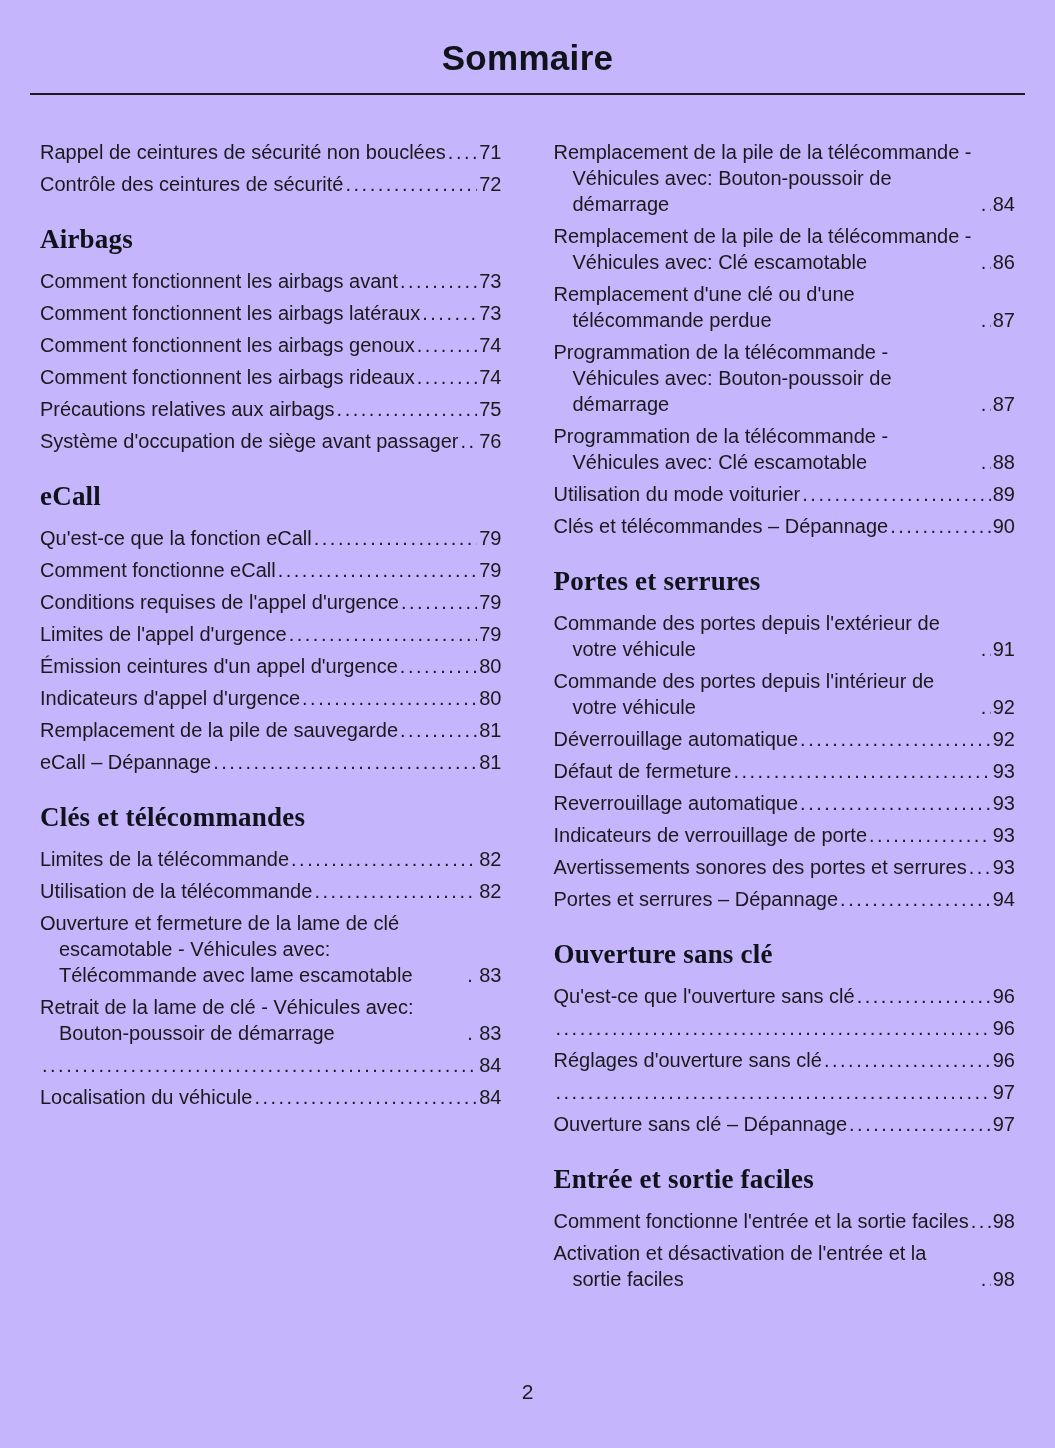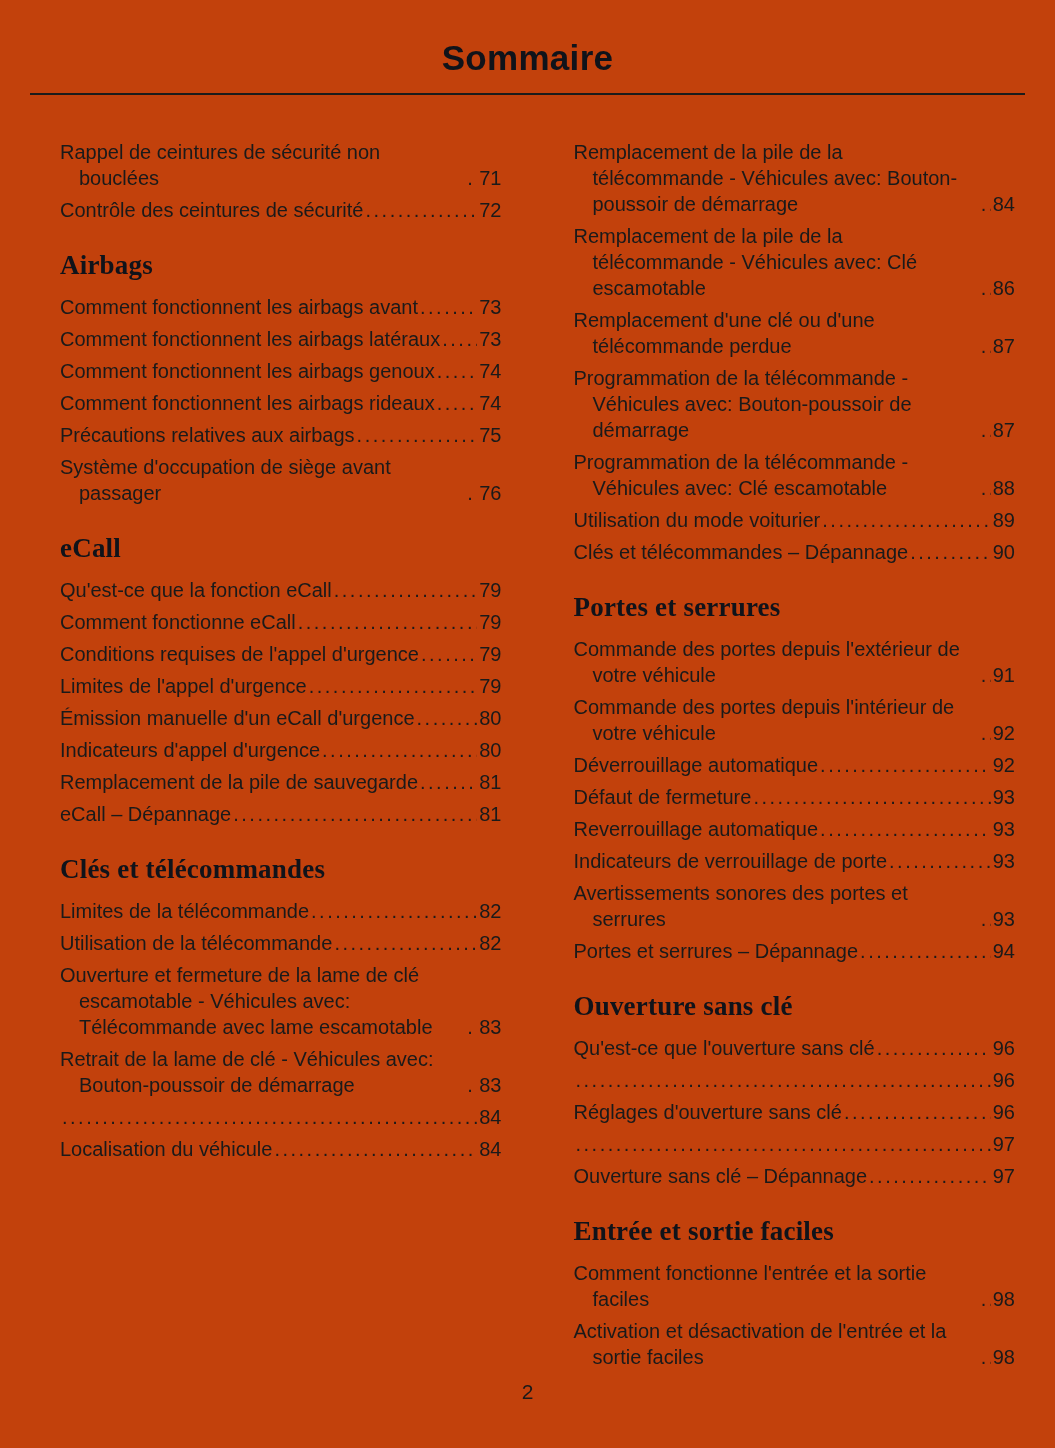--- a/index.html
+++ b/index.html
@@ -7,21 +7,21 @@
   body {
     font-family: "Liberation Sans", sans-serif;
     color: #1a1a1a;
     -webkit-font-smoothing: antialiased;
   }
   .page {
     width: 1055px;
     height: 1448px;
     margin: 0 auto;
     position: relative;
-    background: #c2410c;
+    background: #c4b5fd;
     padding-top: 38px;
     overflow: hidden;
   }
   .header {
     margin: 0 30px;
     border-bottom: 2px solid #1b1b1b;
     padding-bottom: 15px;
   }
   .title {
     text-align: center;
@@ -32,21 +32,20 @@
   }
   .columns {
     display: flex;
     gap: 52px;
     padding: 0 40px;
     margin-top: 44px;
   }
   .col {
     flex: 1 1 0;
     min-width: 0;
-    margin-left: 20px;
   }
   .section-heading {
     font-size: 27px;
     font-weight: 700;
     color: #10131a;
     margin: 27px 0 13px 0;
     letter-spacing: 0.2px;
     font-family: Liberation Serif, serif;
   }
   .section-heading:empty { display: none; }
@@ -165,21 +164,21 @@
     <span class="entry-text">Conditions requises de l'appel d'urgence</span>
     <span class="leader"></span>
     <span class="entry-page">79</span>
   </div>
             <div class="toc-entry">
     <span class="entry-text">Limites de l'appel d'urgence</span>
     <span class="leader"></span>
     <span class="entry-page">79</span>
   </div>
             <div class="toc-entry">
-    <span class="entry-text">Émission manuelle d'un eCall d'urgence</span>
+    <span class="entry-text">Émission ceintures d'un appel d'urgence</span>
     <span class="leader"></span>
     <span class="entry-page">80</span>
   </div>
             <div class="toc-entry">
     <span class="entry-text">Indicateurs d'appel d'urgence</span>
     <span class="leader"></span>
     <span class="entry-page">80</span>
   </div>
             <div class="toc-entry">
     <span class="entry-text">Remplacement de la pile de sauvegarde</span>

